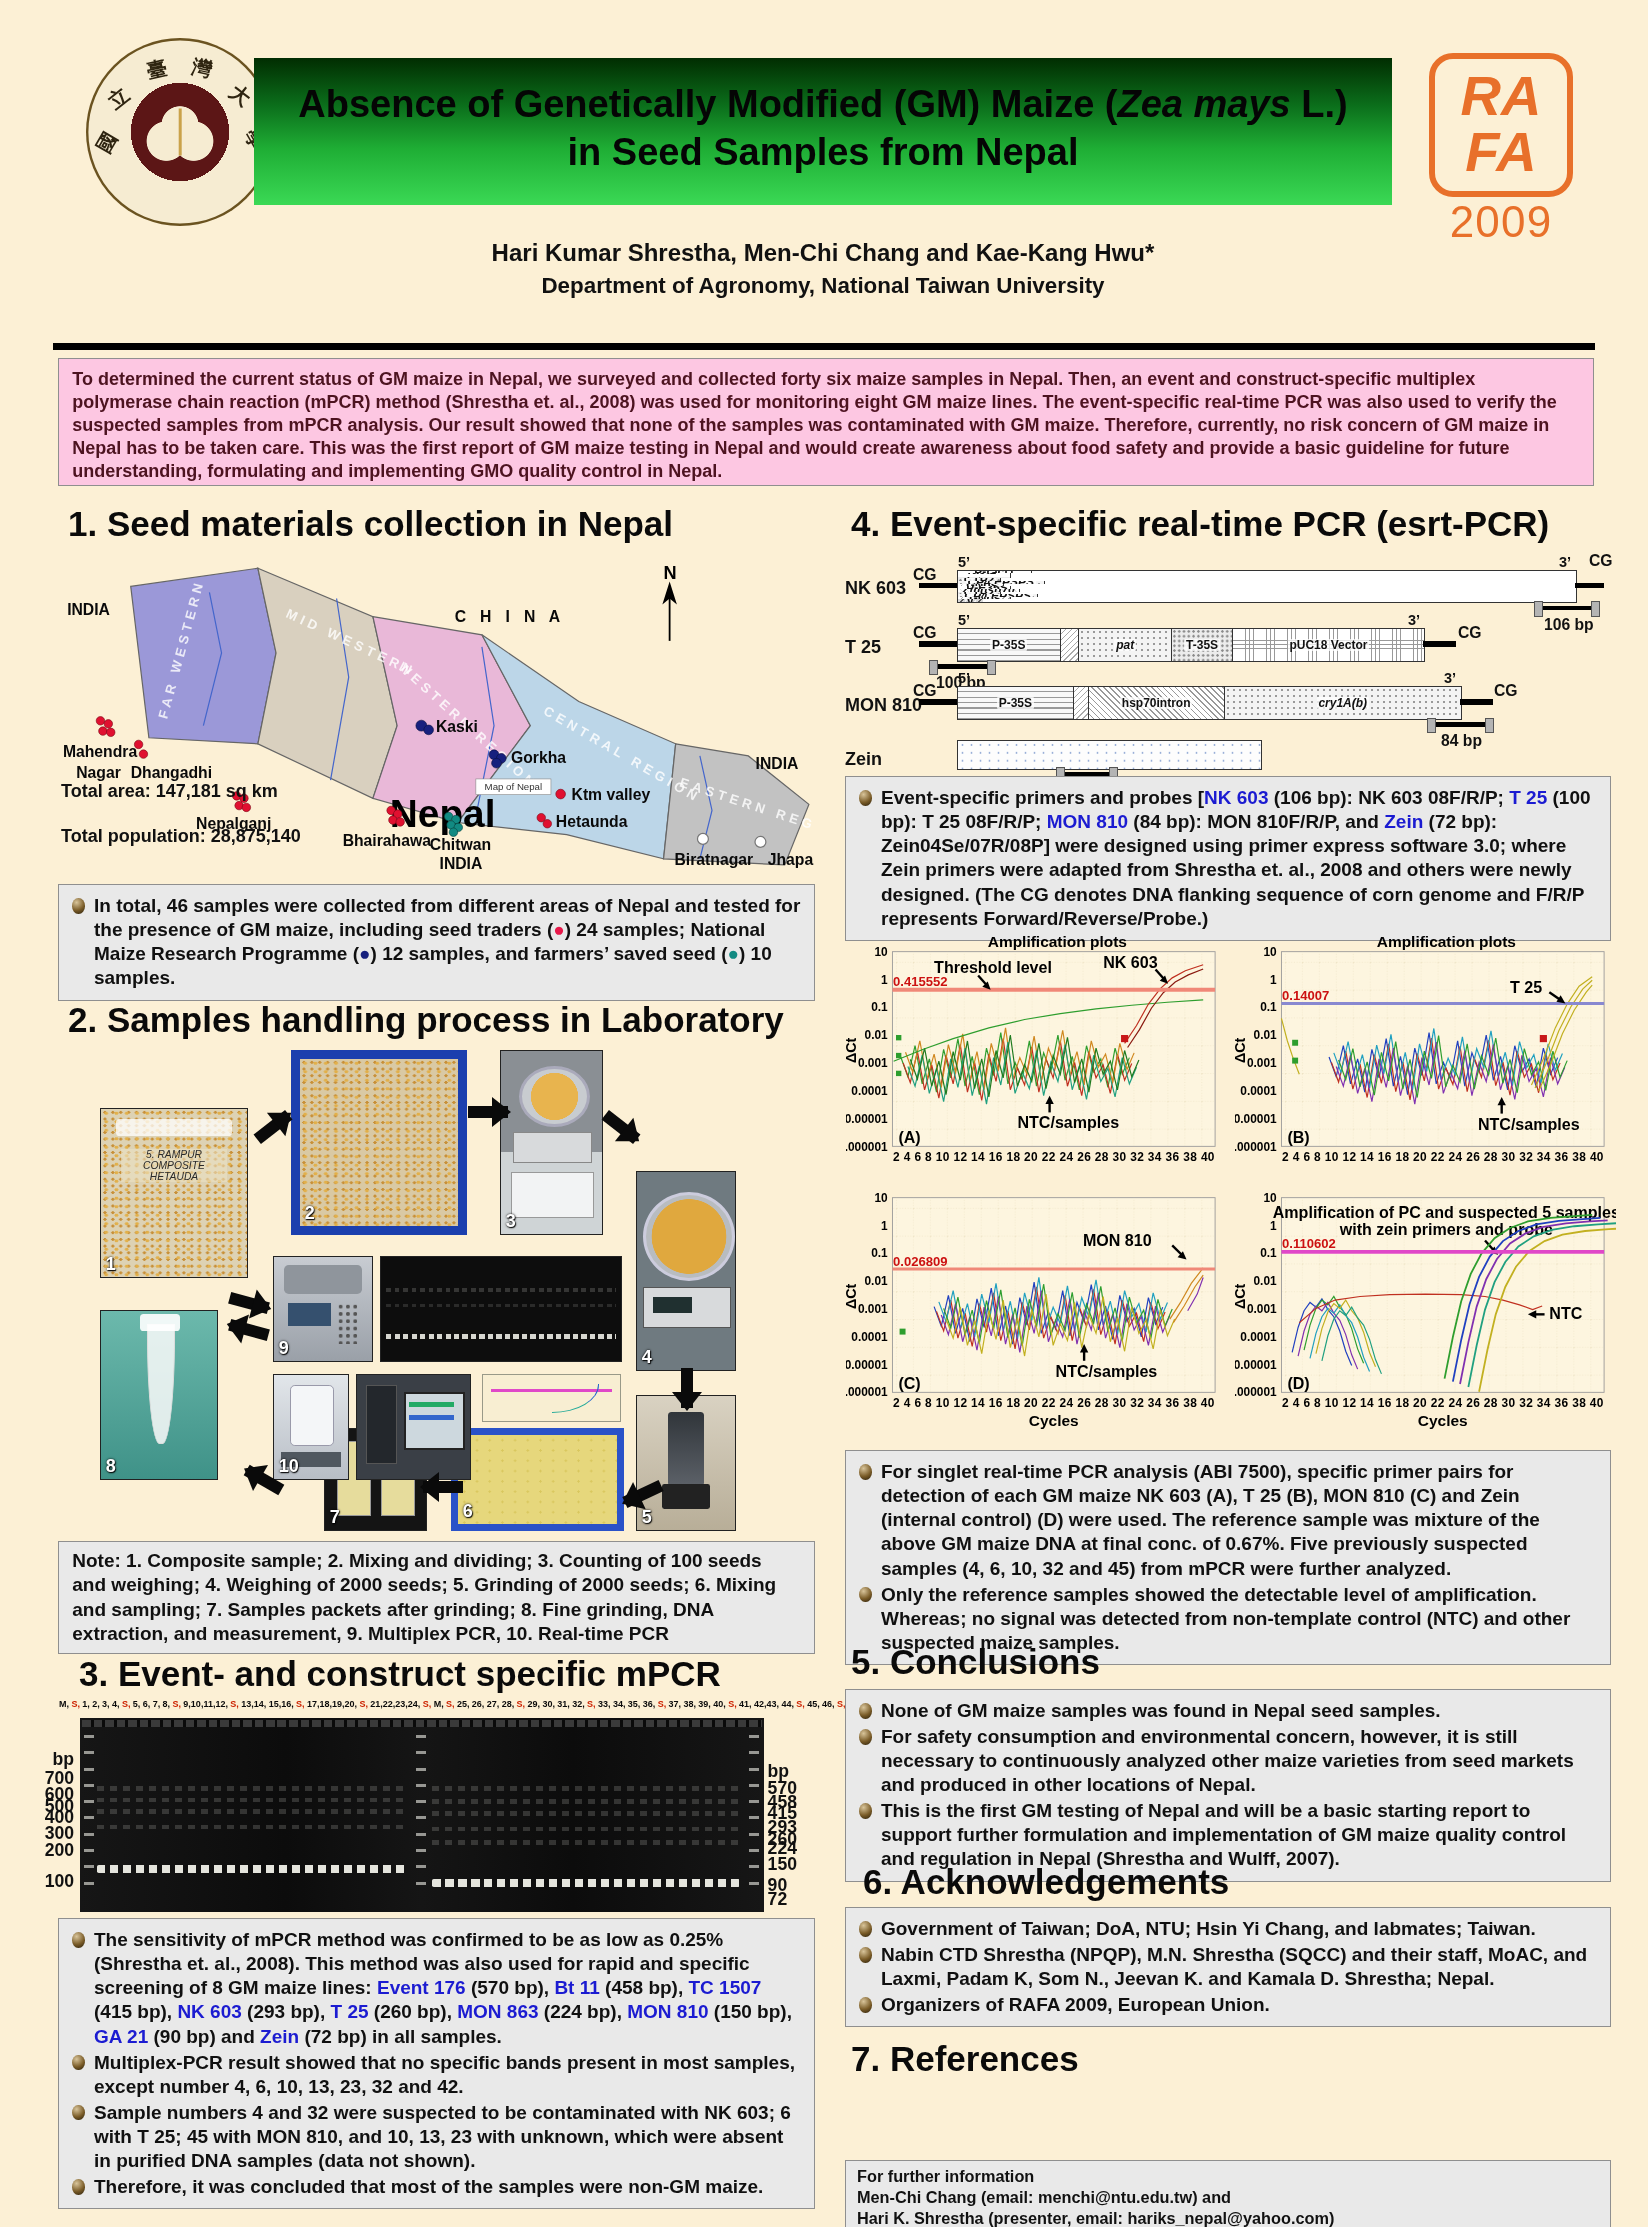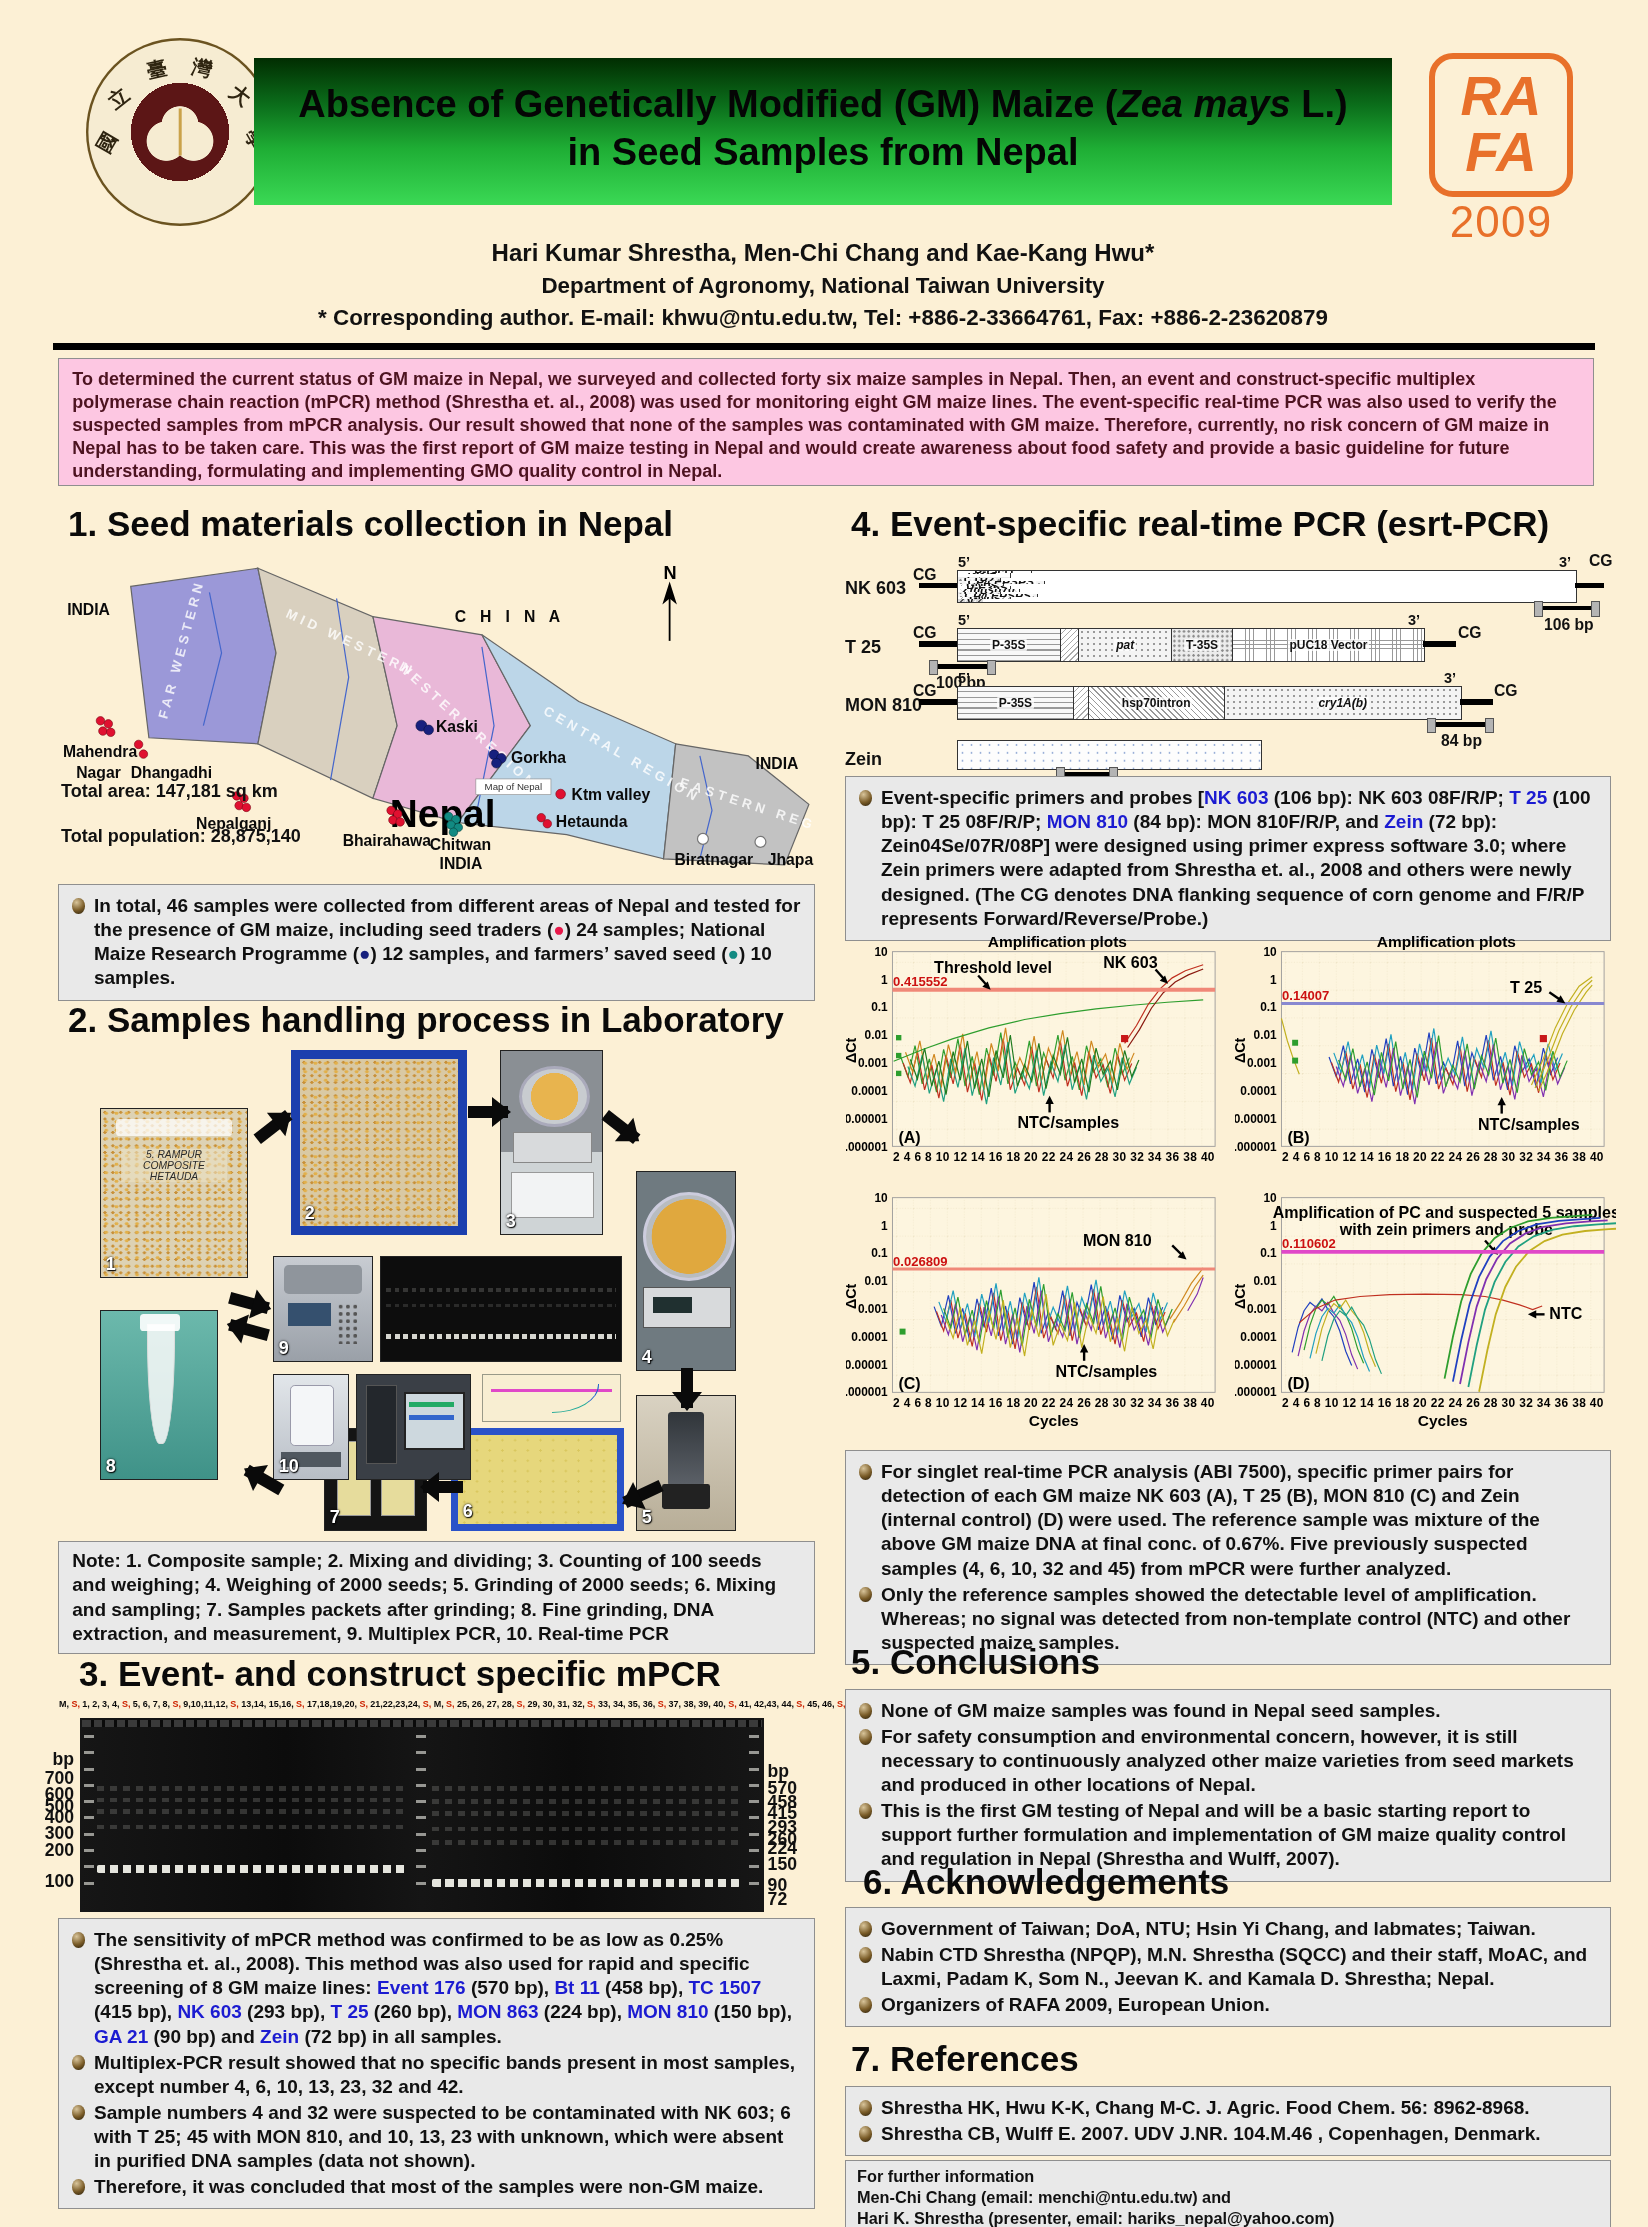--- a/index.html
+++ b/index.html
@@ -130,21 +130,20 @@
     <div class="rafa">
         <div>RA</div>
         <div>FA</div>
       </div>
     <div class="rafayr">2009</div>
   </div>
 
   <div class="abs authors" style="left:254px;top:239px;width:1138px;">
     <div style="font-size:24px;">Hari Kumar Shrestha, Men-Chi Chang and Kae-Kang Hwu*</div>
     <div style="font-size:22.4px;margin-top:6px;">Department of Agronomy, National Taiwan University</div>
-    <div style="font-size:22.4px;margin-top:6px;">* Corresponding author. E-mail: khwu@ntu.edu.tw, Tel: +886-2-33664761, Fax: +886-2-23620879</div>
   </div>
 
   <div class="abs rule" style="left:53px;top:343px;width:1542px;"></div>
 
   <div class="abs pink" style="left:58px;top:358px;width:1536px;height:128px;">To determined the current status of GM maize in Nepal, we surveyed and collected forty six maize samples in Nepal.  Then, an event and construct-specific multiplex polymerase chain reaction (mPCR) method (Shrestha et. al., 2008) was used for monitoring eight GM maize lines. The event-specific real-time PCR was also used to verify the suspected samples from mPCR analysis.  Our result showed that none of the samples was contaminated with GM maize.  Therefore, currently, no risk concern of GM maize in Nepal has to be taken care.  This was the first report of GM maize testing in Nepal and would create awareness about food safety and provide a basic guideline for future understanding, formulating and implementing GMO quality control in Nepal.</div>
 
   <div class="abs hd" style="left:68px;top:504px;">1. Seed materials collection in Nepal</div>
 
   <svg class="abs mapsvg" style="left:58px;top:544px;" width="757" height="330" viewBox="0 0 1250 545">
     <g>
@@ -785,30 +784,20 @@
         <span class="bdot"></span>
         <div class="btxt">Nabin CTD Shrestha (NPQP), M.N. Shrestha (SQCC) and their staff, MoAC, and Laxmi,  Padam K, Som N., Jeevan K. and Kamala D. Shrestha; Nepal.</div>
       </div>
     <div class="brow">
         <span class="bdot"></span>
         <div class="btxt">Organizers of RAFA 2009, European Union.</div>
       </div>
   </div>
 
   <div class="abs hd" style="left:851px;top:2039px;">7. References</div>
-  <div class="abs bx" style="left:845px;top:2086px;width:766px;">
-    <div class="brow">
-        <span class="bdot"></span>
-        <div class="btxt">Shrestha HK, Hwu K-K, Chang M-C. J. Agric. Food Chem. 56: 8962-8968.</div>
-      </div>
-    <div class="brow">
-        <span class="bdot"></span>
-        <div class="btxt">Shrestha CB, Wulff E. 2007. UDV J.NR. 104.M.46 , Copenhagen, Denmark.</div>
-      </div>
-  </div>
 
   <div class="abs footer" style="left:845px;top:2160px;width:766px;">
     <div>For further information</div>
     <div>Men-Chi Chang (email: menchi@ntu.edu.tw)  and</div>
     <div>Hari K. Shrestha (presenter, email: hariks_nepal@yahoo.com)</div>
   </div>
 
 </div>
 
 

